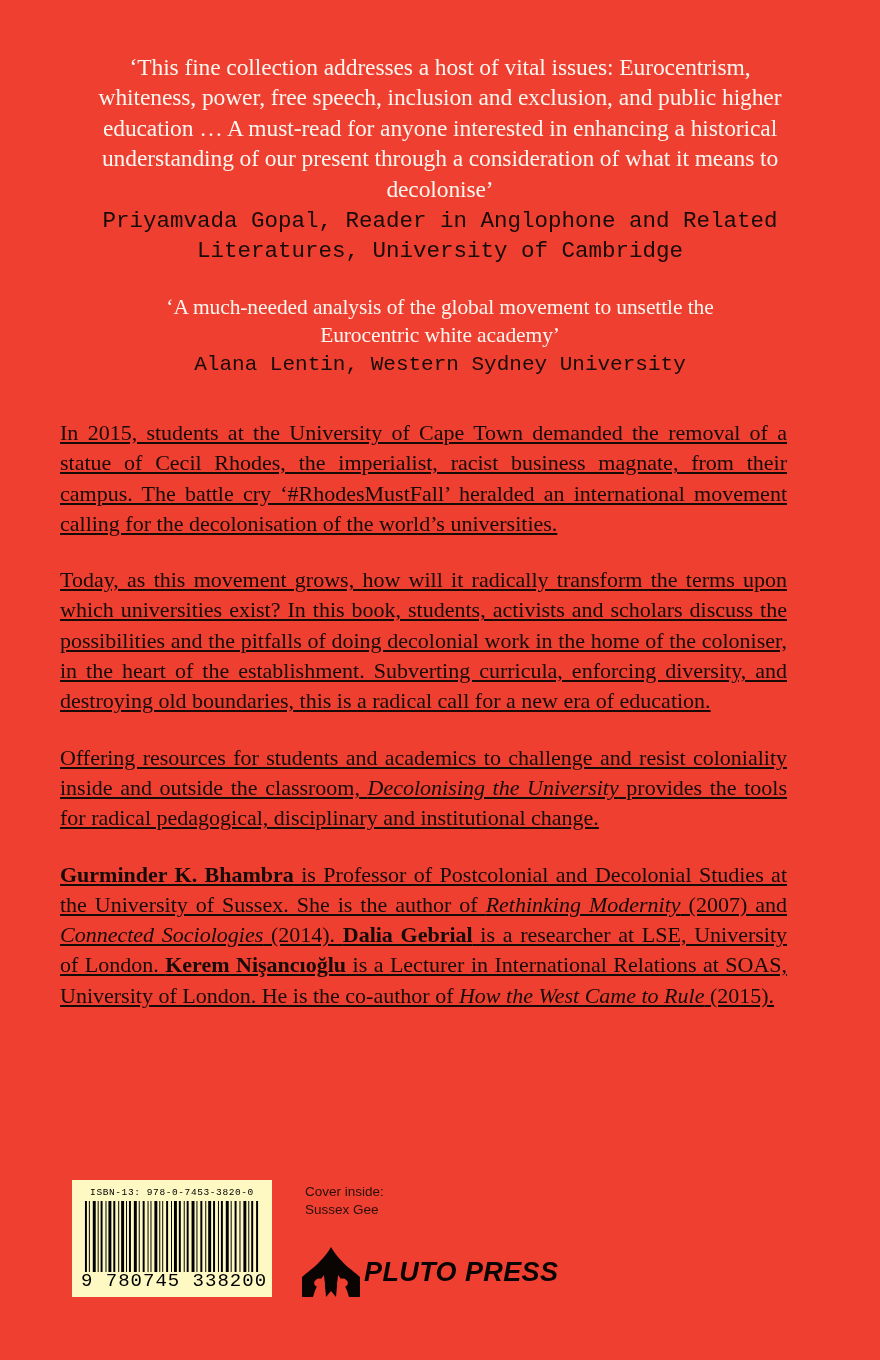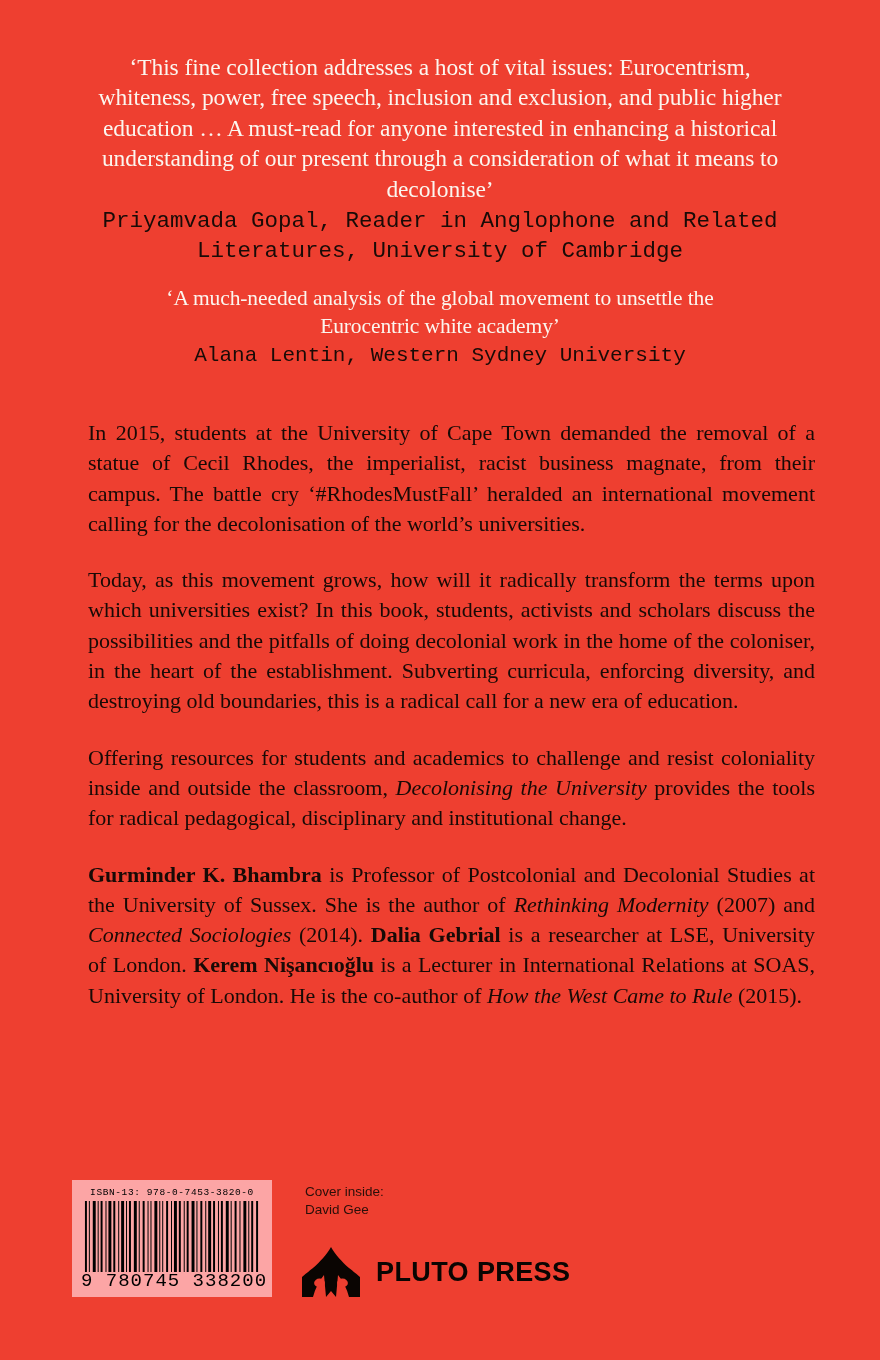--- a/index.html
+++ b/index.html
@@ -45,41 +45,42 @@
     line-height: 30.4px;
     padding: 0 7px;
   }
   .blurb1 .blurb-attrib {
     font-size: 22.5px;
     line-height: 30.4px;
     margin-top: 2px;
   }
 
   .blurb2 {
-    margin-top: 17px;
+    margin-top: 26px;
   }
   .blurb2 .blurb-quote {
     font-size: 21.5px;
     line-height: 28.5px;
     padding: 0 90px;
   }
   .blurb2 .blurb-attrib {
     font-size: 21px;
     line-height: 28.5px;
     margin-top: 1px;
     text-align: center;
   }
 
   
   .body-copy {
     position: absolute;
-    left: 88px;
+    left: 60px;
     top: 418px;
     width: 727px;
     color: #180a06;
+    text-decoration: underline;
   }
   .body-copy p {
     margin: 0 0 26px 0;
     font-size: 22px;
     line-height: 30.3px;
     text-align: justify;
     text-justify: inter-word;
     hyphens: none;
   }
   .body-copy p:last-child {
@@ -104,21 +105,21 @@
     width: 880px;
     height: 180px;
   }
 
   .barcode-box {
     position: absolute;
     left: 72px;
     top: 5px;
     width: 200px;
     height: 117px;
-    background: #fca5a5;
+    background: #fef9c3;
     box-sizing: border-box;
     padding: 7px 9px 5px 9px;
     display: flex;
     flex-direction: column;
   }
   .barcode-isbn {
     font-family: "Liberation Mono", "DejaVu Sans Mono", monospace;
     font-size: 9.5px;
     letter-spacing: 0.6px;
     color: #000;
@@ -153,21 +154,22 @@
     line-height: 18px;
     color: #2a0f09;
   }
 
   .publisher {
     position: absolute;
     left: 302px;
     top: 72px;
     display: flex;
     align-items: center;
-    gap: 16px;
+    gap: 4px;
+    font-style: italic;
   }
   .pluto-mark {
     width: 58px;
     height: 50px;
     display: block;
   }
   .pluto-name {
     font-family: "Liberation Sans", "DejaVu Sans", sans-serif;
     font-weight: bold;
     font-size: 27px;
@@ -258,21 +260,21 @@
             <rect x="172" y="0" width="2" height="100"></rect>
             <rect x="177" y="0" width="2" height="100"></rect>
           </g>
         </svg>
       </div>
       <div class="barcode-digits">9 780745 338200</div>
     </div>
 
     <div class="credit">
       <div>Cover inside:</div>
-      <div>David Gee</div>
+      <div>Sussex Gee</div>
     </div>
 
     <div class="publisher">
       <svg class="pluto-mark" viewBox="0 0 58 50" xmlns="http://www.w3.org/2000/svg">
         <path d="M29 0 C33 7 40 15 47 21 C52 25 56 28 58 30 L58 50 L47 50 C45 42 41 34 36 28 L34 50 L29 44 L24 50 L22 28 C17 34 13 42 11 50 L0 50 L0 30 C2 28 6 25 11 21 C18 15 25 7 29 0 Z" fill="#0a0502"></path>
         <ellipse cx="17.5" cy="36" rx="5.4" ry="4.4" fill="#ee3f30"></ellipse>
         <ellipse cx="40.5" cy="36" rx="5.4" ry="4.4" fill="#ee3f30"></ellipse>
       </svg>
       <span class="pluto-name">PLUTO PRESS</span>
     </div>

